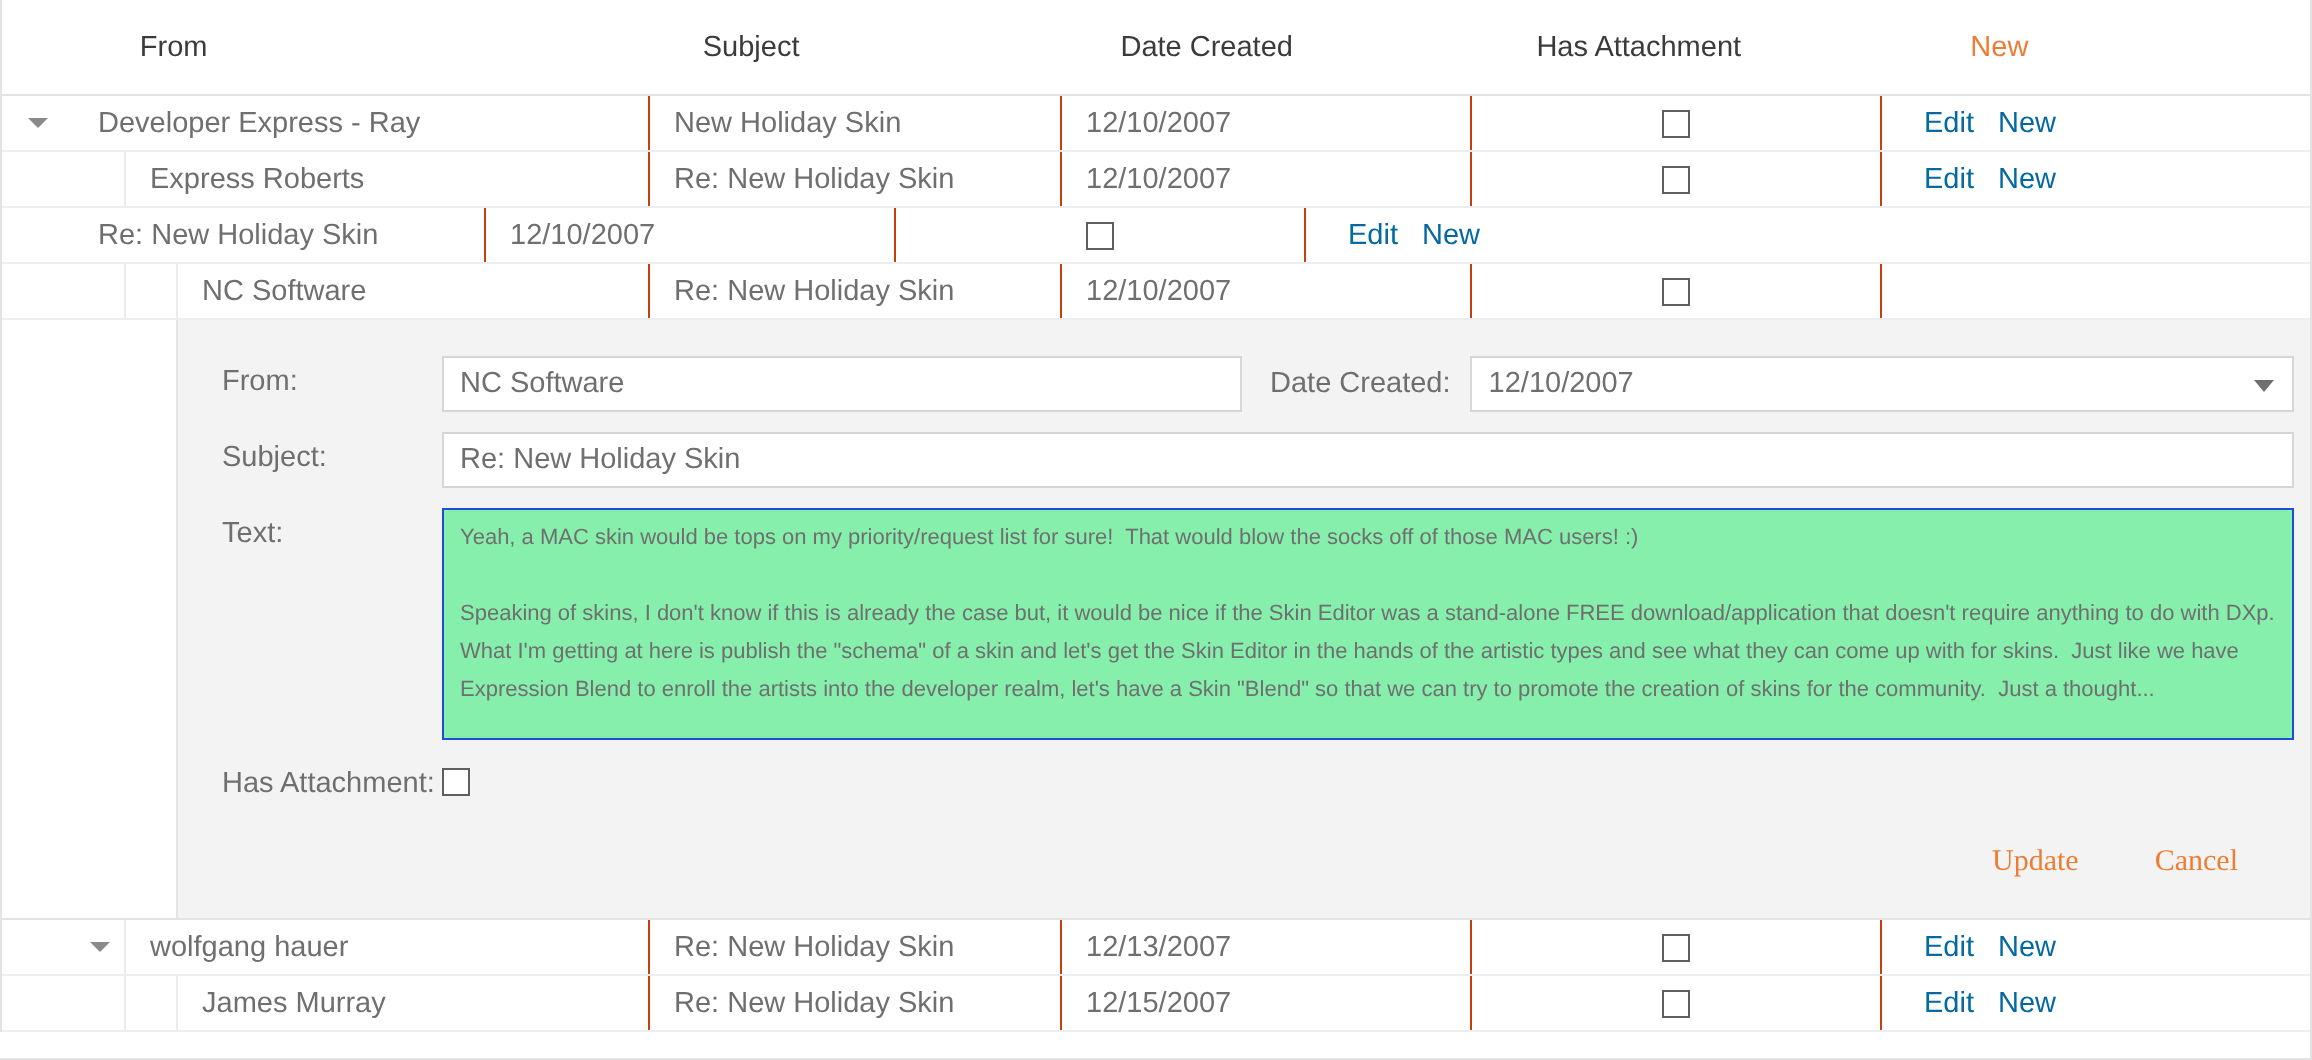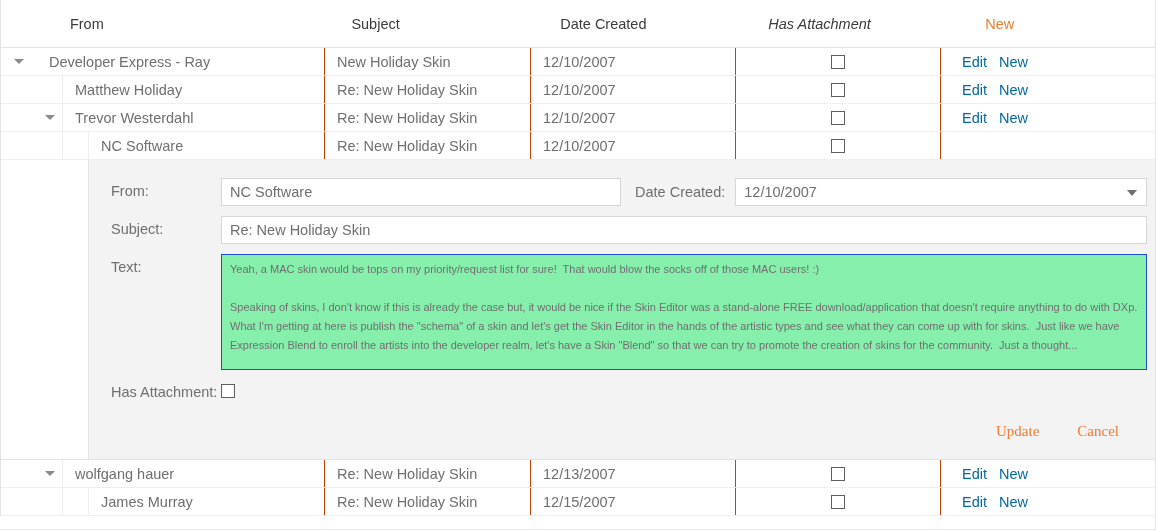--- a/index.html
+++ b/index.html
@@ -46,21 +46,21 @@
     align-items: center;
     font-size: 14.5px;
     color: #3b3b3b;
     padding-left: 12px;
     height: 100%;
   }
   .hdr-cell.c-indent { width: 36px; padding: 0; }
   .hdr-cell.c-from    { width: 288px; }
   .hdr-cell.c-subject { width: 206px; }
   .hdr-cell.c-date    { width: 205px; }
-  .hdr-cell.c-attach  { width: 205px; font-style: italic; }
+  .hdr-cell.c-attach  { width: 205px; }
   .hdr-cell.c-cmd     { width: 215px; color: #ee7d33; padding-left: 21px; }
 
   
   .data-row {
     height: 28px;
     border-bottom: 1px solid #eeeeee;
     background: #ffffff;
   }
   .data-row .cell {
     display: flex;
@@ -264,43 +264,35 @@
           <div class="cell c-cmd">
             <span class="cmd-link">Edit</span>
             <span class="cmd-link">New</span>
           </div>
         </div>
         <div class="grid-row data-row">
           <div class="cell c-indent"></div>
           <div class="cell c-from has-indent">
             <div class="from-inner">
               <div class="tree-indent"></div>
-              <span class="from-label">Matthew Holiday</span>
+              <span class="from-label">Express Roberts</span>
             </div>
           </div>
           <div class="cell c-subject">Re: New Holiday Skin</div>
           <div class="cell c-date">12/10/2007</div>
           <div class="cell c-attach">
             <span class="chkbox"></span>
           </div>
           <div class="cell c-cmd">
             <span class="cmd-link">Edit</span>
             <span class="cmd-link">New</span>
           </div>
         </div>
         <div class="grid-row data-row">
           <div class="cell c-indent"></div>
-          <div class="cell c-from has-indent">
-            <div class="from-inner">
-              <div class="tree-indent">
-                <span class="expander"></span>
-              </div>
-              <span class="from-label">Trevor Westerdahl</span>
-            </div>
-          </div>
           <div class="cell c-subject">Re: New Holiday Skin</div>
           <div class="cell c-date">12/10/2007</div>
           <div class="cell c-attach">
             <span class="chkbox"></span>
           </div>
           <div class="cell c-cmd">
             <span class="cmd-link">Edit</span>
             <span class="cmd-link">New</span>
           </div>
         </div>

